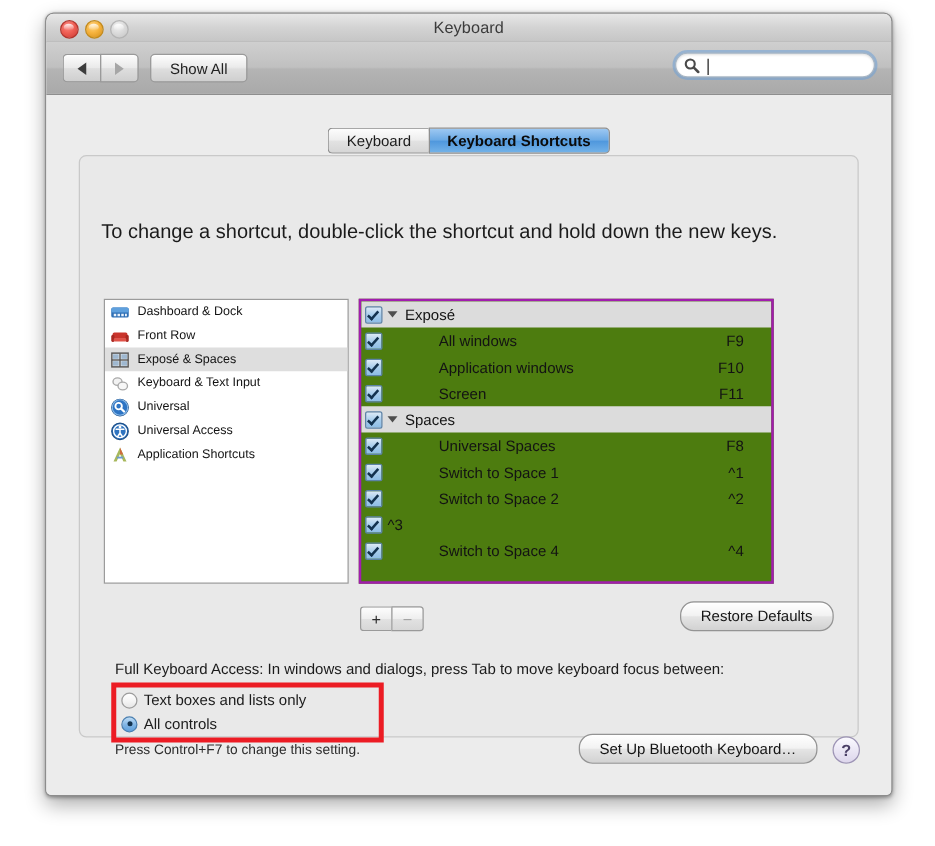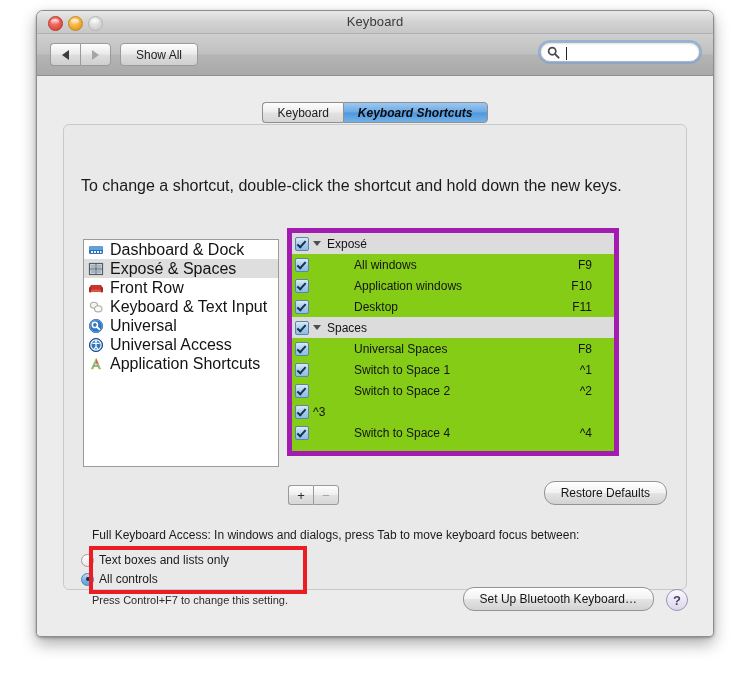--- a/index.html
+++ b/index.html
@@ -192,21 +192,20 @@
   .tab.inactive {
     border-radius: 4px 0 0 4px;
     border-right: none;
     background: linear-gradient(to bottom, #fdfdfd 0%, #ededed 48%, #e2e2e2 52%, #d6d6d6 100%);
   }
   .tab.active {
     border-radius: 0 4px 4px 0;
     background: linear-gradient(to bottom, #9dc8f2 0%, #6aa9e4 48%, #4f97dd 52%, #73b2e8 100%);
     color: #0b0b0b;
     font-weight: bold;
-    font-style: italic;
   }
 
   #panel {
     position: absolute;
     left: 26px;
     top: 48px;
     width: 624px;
     height: 466px;
     background: #e9e9e9;
     border: 1px solid #c9c9c9;
@@ -232,40 +231,40 @@
     background: #ffffff;
     border: 1px solid #9b9b9b;
     box-sizing: border-box;
     overflow: hidden;
   }
   .side-item {
     height: 19px;
     display: flex;
     align-items: center;
     padding-left: 4px;
-    font-size: 16px;
+    font-size: 10px;
     color: #131313;
   }
   .side-item.selected { background: #dedede; }
   .side-icon {
     width: 16px; height: 16px;
     margin-right: 6px;
     flex: 0 0 auto;
     line-height: 0;
   }
 
   
   #shortcuts {
     position: absolute;
     left: 250px;
-    top: 152px;
+    top: 163px;
     width: 332px;
     height: 228px;
-    background: #84cc16;
-    border: 5px solid #a21caf;
+    background: #4d7c0f;
+    border: 2px solid #a21caf;
     box-sizing: border-box;
     overflow: hidden;
   }
   .sc-row {
     height: 21px;
     display: flex;
     align-items: center;
     font-size: 12px;
     color: #131313;
     padding-left: 3px;
@@ -358,21 +357,21 @@
     left: 52px;
     top: 470px;
     width: 218px;
     height: 48px;
     border: 4px solid #ec1c24;
     box-sizing: border-box;
     pointer-events: none;
   }
   .radio-row {
     position: absolute;
-    left: 44px;
+    left: 60px;
     display: flex;
     align-items: center;
     font-size: 12px;
     color: #1b1b1b;
   }
   #radio-text { top: 477px; }
   #radio-all { top: 496px; }
   .radio {
     width: 13px; height: 13px;
     border-radius: 50%;
@@ -490,43 +489,43 @@
           <span class="side-icon"><svg width="16" height="16" viewBox="0 0 16 16">
               <rect x="1" y="4" width="14" height="8" rx="1.5" fill="#2f6fb5"></rect>
               <rect x="1" y="4" width="14" height="4" rx="1.5" fill="#5fa0dd"></rect>
               <rect x="3" y="9" width="2" height="2" fill="#eaf2fb"></rect>
               <rect x="6" y="9" width="2" height="2" fill="#eaf2fb"></rect>
               <rect x="9" y="9" width="2" height="2" fill="#eaf2fb"></rect>
               <rect x="12" y="9" width="1.5" height="2" fill="#eaf2fb"></rect>
             </svg></span>
           <span>Dashboard &amp; Dock</span>
         </div>
+        <div class="side-item">
+          <span class="side-icon"><svg width="16" height="16" viewBox="0 0 16 16">
+              <rect x="2" y="5" width="12" height="5" rx="1.5" fill="#c9342c"></rect>
+              <rect x="1" y="7" width="2.6" height="5.5" rx="1.1" fill="#a82822"></rect>
+              <rect x="12.4" y="7" width="2.6" height="5.5" rx="1.1" fill="#a82822"></rect>
+              <rect x="3" y="9.5" width="10" height="2.6" rx="1" fill="#e05248"></rect>
+            </svg></span>
+          <span>Front Row</span>
+        </div>
         <div class="side-item selected">
           <span class="side-icon"><svg width="16" height="16" viewBox="0 0 16 16">
               <rect x="1.5" y="2.5" width="13" height="11" fill="#ffffff" stroke="#5b5b5b" stroke-width="1.2"></rect>
               <line x1="8" y1="2.5" x2="8" y2="13.5" stroke="#5b5b5b" stroke-width="1.2"></line>
               <line x1="1.5" y1="8" x2="14.5" y2="8" stroke="#5b5b5b" stroke-width="1.2"></line>
               <rect x="2.4" y="3.4" width="4.6" height="3.7" fill="#9fb8d0"></rect>
               <rect x="9" y="3.4" width="4.6" height="3.7" fill="#9fb8d0"></rect>
               <rect x="2.4" y="8.9" width="4.6" height="3.7" fill="#9fb8d0"></rect>
               <rect x="9" y="8.9" width="4.6" height="3.7" fill="#9fb8d0"></rect>
             </svg></span>
           <span>Exposé &amp; Spaces</span>
         </div>
         <div class="side-item">
           <span class="side-icon"><svg width="16" height="16" viewBox="0 0 16 16">
-              <rect x="2" y="5" width="12" height="5" rx="1.5" fill="#c9342c"></rect>
-              <rect x="1" y="7" width="2.6" height="5.5" rx="1.1" fill="#a82822"></rect>
-              <rect x="12.4" y="7" width="2.6" height="5.5" rx="1.1" fill="#a82822"></rect>
-              <rect x="3" y="9.5" width="10" height="2.6" rx="1" fill="#e05248"></rect>
-            </svg></span>
-          <span>Front Row</span>
-        </div>
-        <div class="side-item">
-          <span class="side-icon"><svg width="16" height="16" viewBox="0 0 16 16">
               <ellipse cx="6" cy="6.3" rx="3.6" ry="3" fill="#f2f2f2" stroke="#a9a9a9" stroke-width="1.1"></ellipse>
               <ellipse cx="10.2" cy="9.8" rx="3.8" ry="3.1" fill="#f7f7f7" stroke="#a9a9a9" stroke-width="1.1"></ellipse>
             </svg></span>
           <span>Keyboard &amp; Text Input</span>
         </div>
         <div class="side-item">
           <span class="side-icon"><svg width="16" height="16" viewBox="0 0 16 16">
               <circle cx="8" cy="8" r="6.6" fill="#2d74c4" stroke="#1d4f88" stroke-width="1"></circle>
               <circle cx="8" cy="8" r="6.2" fill="none" stroke="#86b8e8" stroke-width="0.9"></circle>
               <circle cx="6.9" cy="6.9" r="2.6" fill="none" stroke="#ffffff" stroke-width="1.5"></circle>
@@ -565,21 +564,21 @@
           <span class="sc-label indent">All windows</span>
           <span class="sc-key">F9</span>
         </div>
         <div class="sc-row">
           <span class="cb"></span>
           <span class="sc-label indent">Application windows</span>
           <span class="sc-key">F10</span>
         </div>
         <div class="sc-row">
           <span class="cb"></span>
-          <span class="sc-label indent">Desktop</span>
+          <span class="sc-label indent">Screen</span>
           <span class="sc-key">F11</span>
         </div>
         <div class="sc-row group">
           <span class="cb"></span>
           <span class="tri-down"></span>
           <span class="sc-label grouplabel">Spaces</span>
           <span class="sc-key"></span>
         </div>
         <div class="sc-row">
           <span class="cb"></span>

